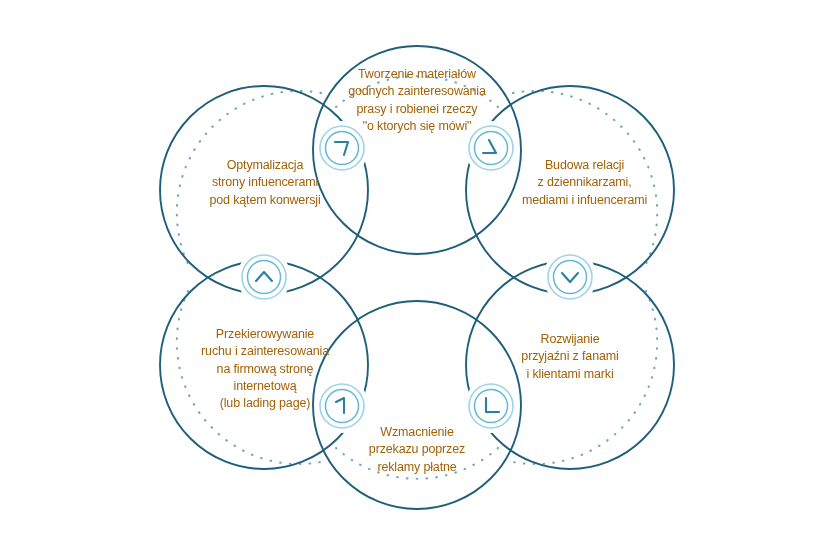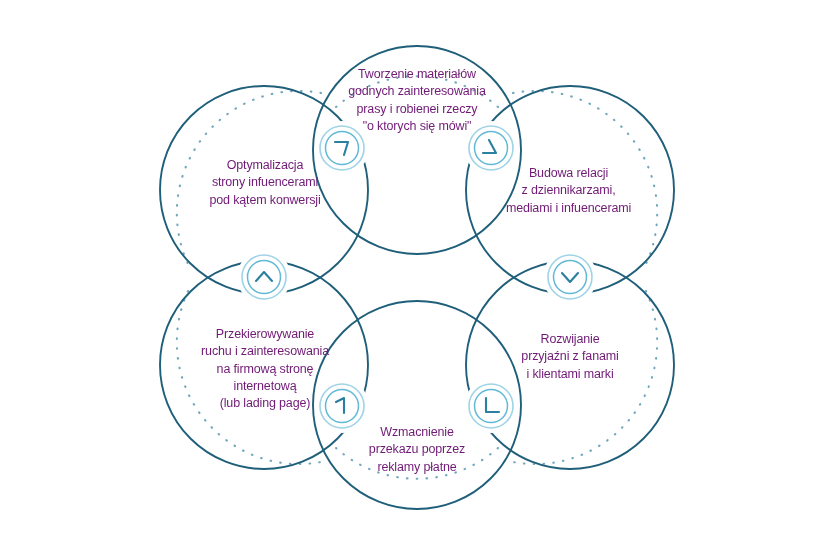--- a/index.html
+++ b/index.html
@@ -22,21 +22,21 @@
   #diagram-svg {
     position: absolute;
     left: 0;
     top: 0;
     width: 834px;
     height: 555px;
   }
   .node-label {
     position: absolute;
     text-align: center;
-    color: #701a75;
+    color: #a16207;
     font-family: "Liberation Sans", sans-serif;
     font-size: 12.5px;
     line-height: 1.38;
     letter-spacing: -0.15px;
     white-space: pre-line;
     pointer-events: none;
   }
   .cycle-petal {
     fill: none;
     stroke-width: 1.9;
@@ -141,21 +141,21 @@
       <circle class="badge-inner" stroke="#62b9d6" cx="264" cy="277" r="16.5"></circle>
       <path class="badge-glyph" stroke="#2b7fa0" d="M 256 281 L 264 272 L 272 281"></path>
     </g>
   </svg>
 
   <div class="node-label" style="left:317px; top:66px; width:200px;">Tworzenie materiałów
 godnych zainteresowania
 prasy i robienei rzeczy
 "o ktorych się mówi"</div>
 
-  <div class="node-label" style="left:481px; top:157px; width:175px;margin-top:8px;">Budowa relacji
+  <div class="node-label" style="left:497px; top:157px; width:175px;">Budowa relacji
 z dziennikarzami,
 mediami i infuencerami</div>
 
   <div class="node-label" style="left:490px; top:331px; width:160px;text-align:center;">Rozwijanie
 przyjaźni z fanami
 i klientami marki</div>
 
   <div class="node-label" style="left:179px; top:326px; width:172px;">Przekierowywanie
 ruchu i zainteresowania
 na firmową stronę

